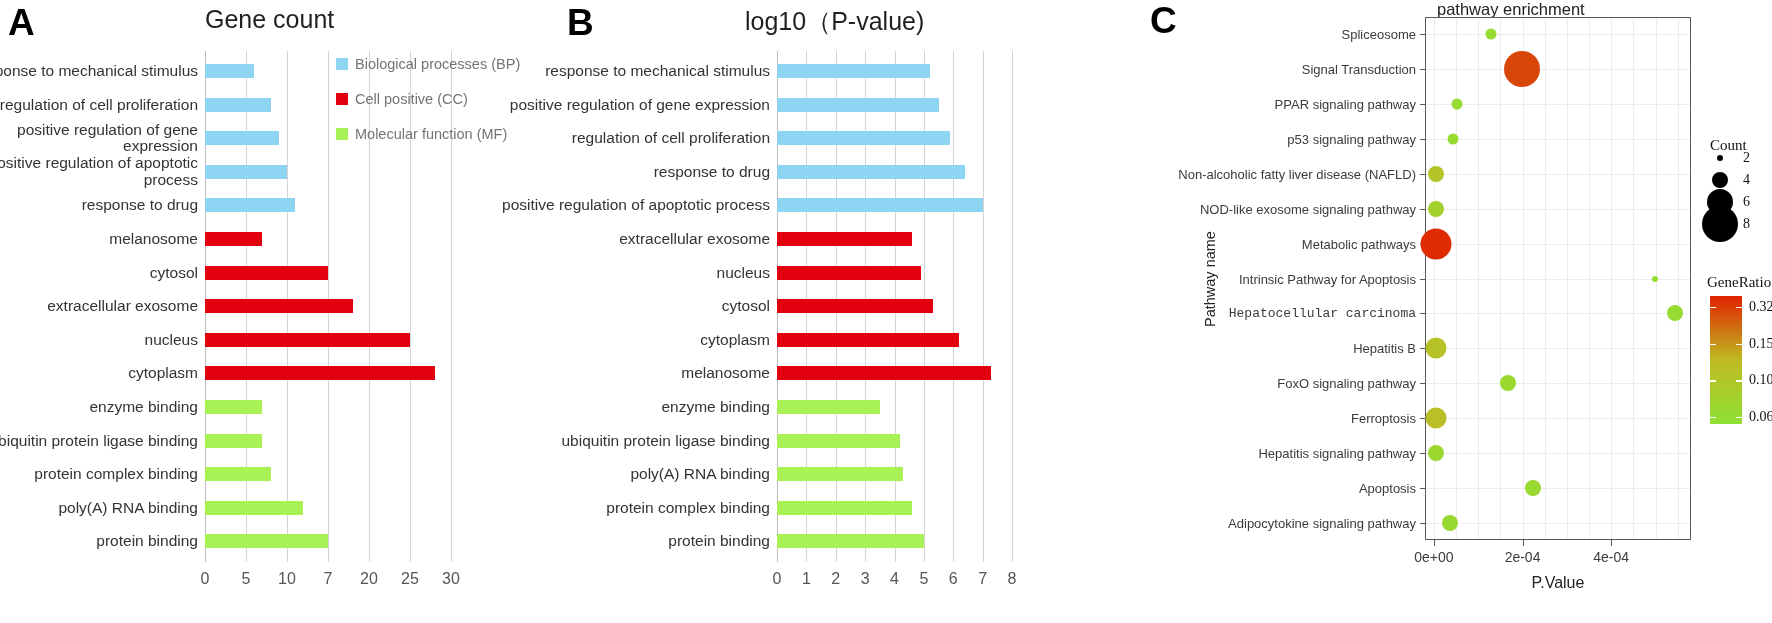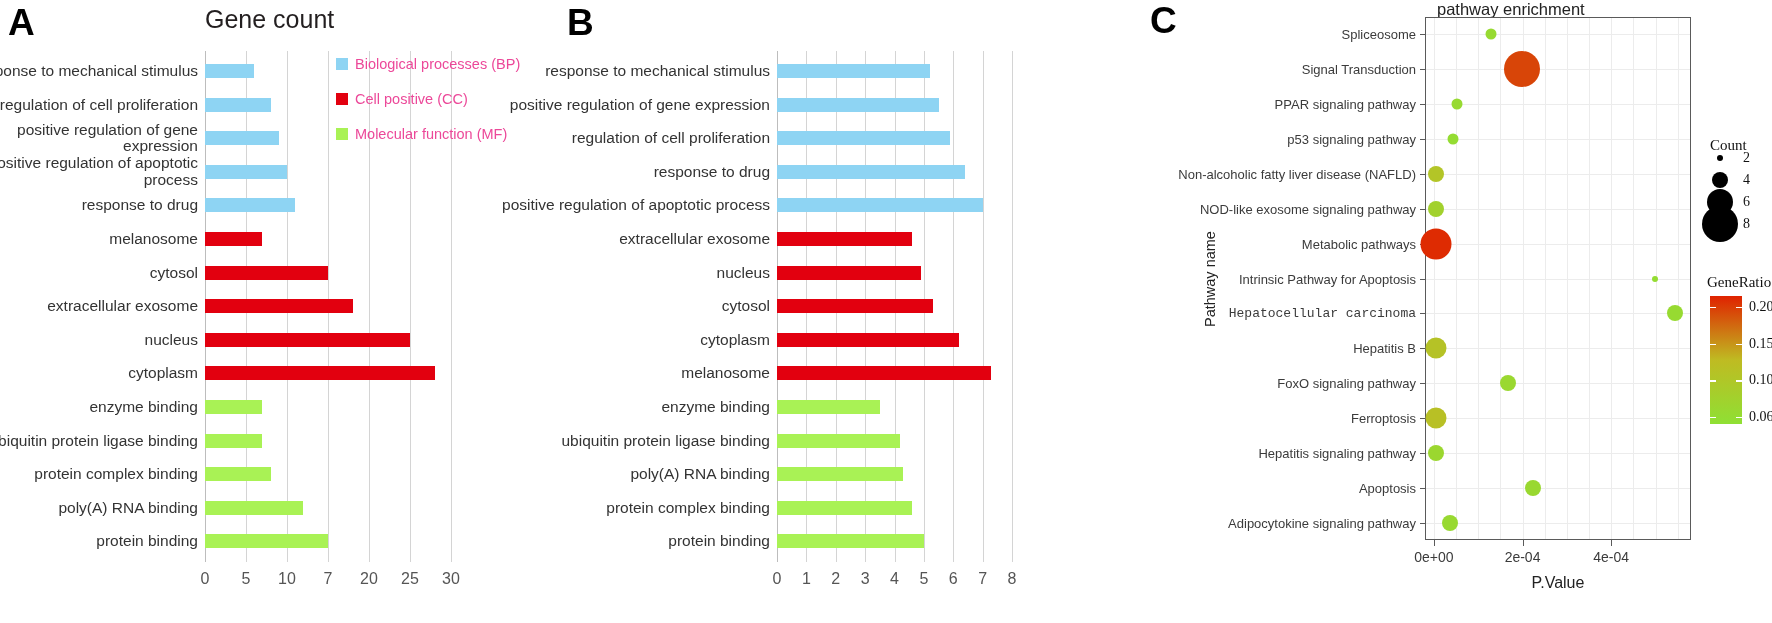--- a/index.html
+++ b/index.html
@@ -14,21 +14,21 @@
   .bc-label{position:absolute;right:0;text-align:right;font-size:15.5px;color:#333;line-height:1.05;white-space:nowrap;}
   .bc-label.two{white-space:normal;width:215px;}
   .bc-bar{position:absolute;height:14px;}
   .bc-grid{position:absolute;top:0;width:1px;background:#d4d4d4;}
   .bc-tick{position:absolute;font-size:16px;color:#555;text-align:center;width:40px;margin-left:-20px;}
 
   
   .legendA{position:absolute;}
   .legendA-item{position:absolute;display:flex;align-items:center;white-space:nowrap;}
   .legendA-sw{width:12px;height:12px;margin-right:7px;flex:none;}
-  .legendA-tx{font-size:14.5px;color:#ec4899;}
+  .legendA-tx{font-size:14.5px;color:#737373;}
 
   
   .dotplot{position:absolute;}
   .dp-frame{position:absolute;border:1.4px solid #5a5a5a;background:#fff;box-sizing:border-box;}
   .dp-vgrid{position:absolute;width:1px;background:#ececec;}
   .dp-hgrid{position:absolute;height:1px;background:#ececec;}
   .dp-dot{position:absolute;border-radius:50%;transform:translate(-50%,-50%);}
   .dp-ylabel{position:absolute;font-size:13px;color:#3b3b3b;text-align:right;white-space:nowrap;transform:translateY(-50%);}
   .dp-ytick{position:absolute;height:1px;width:5px;background:#5a5a5a;}
   .dp-xtick{position:absolute;width:1px;height:6px;background:#5a5a5a;}
@@ -107,20 +107,21 @@
         <div class="legendA-sw" style="background: rgb(226, 0, 15);"></div>
         <div class="legendA-tx">Cell positive (CC)</div>
       </div>
       <div class="legendA-item" style="left: 0px; top: 70px;">
         <div class="legendA-sw" style="background: rgb(169, 242, 85);"></div>
         <div class="legendA-tx">Molecular function (MF)</div>
       </div>
     </div>
 
   <div class="panel-letter" style="left:567px;top:4px;">B</div>
+  <div class="panel-title" style="left:745px;top:5px;">log10（P-value)</div>
   <div class="barchart" id="chartB" style="left:505px;top:52px;width:515px;height:500px;">
       <div class="bc-grid" style="left: 272px; top: -1.16px; height: 511.392px; background: rgb(189, 189, 189);"></div>
       <div class="bc-tick" style="left: 272px; top: 518.232px;">0</div>
       <div class="bc-grid" style="left: 301.375px; top: -1.16px; height: 511.392px;"></div>
       <div class="bc-tick" style="left: 301.375px; top: 518.232px;">1</div>
       <div class="bc-grid" style="left: 330.75px; top: -1.16px; height: 511.392px;"></div>
       <div class="bc-tick" style="left: 330.75px; top: 518.232px;">2</div>
       <div class="bc-grid" style="left: 360.125px; top: -1.16px; height: 511.392px;"></div>
       <div class="bc-tick" style="left: 360.125px; top: 518.232px;">3</div>
       <div class="bc-grid" style="left: 389.5px; top: -1.16px; height: 511.392px;"></div>
@@ -255,21 +256,21 @@
       <div class="dp-legend-dot" style="left: 700px; top: 180px; width: 16px; height: 16px;"></div>
       <div class="dp-legend-val" style="left: 723px; top: 180px;">4</div>
       <div class="dp-legend-dot" style="left: 700px; top: 202px; width: 26px; height: 26px;"></div>
       <div class="dp-legend-val" style="left: 723px; top: 202px;">6</div>
       <div class="dp-legend-dot" style="left: 700px; top: 224px; width: 36px; height: 36px;"></div>
       <div class="dp-legend-val" style="left: 723px; top: 224px;">8</div>
       <div class="dp-legend-title" style="left: 687px; top: 274px;">GeneRatio</div>
       <div class="dp-colorbar" style="left: 690px; top: 296px; height: 128px; background: linear-gradient(rgb(224, 34, 0) 0%, rgb(191, 187, 34) 50%, rgb(143, 224, 52) 100%);"></div>
       <div class="dp-cb-tick" style="left: 690px; top: 306.971px;"></div>
       <div class="dp-cb-tick" style="left: 716px; top: 306.971px;"></div>
-      <div class="dp-cb-val" style="left: 729px; top: 306.971px;">0.20</div>
+      <div class="dp-cb-val" style="left: 729px; top: 306.971px;">0.32</div>
       <div class="dp-cb-tick" style="left: 690px; top: 343.543px;"></div>
       <div class="dp-cb-tick" style="left: 716px; top: 343.543px;"></div>
       <div class="dp-cb-val" style="left: 729px; top: 343.543px;">0.15</div>
       <div class="dp-cb-tick" style="left: 690px; top: 380.114px;"></div>
       <div class="dp-cb-tick" style="left: 716px; top: 380.114px;"></div>
       <div class="dp-cb-val" style="left: 729px; top: 380.114px;">0.10</div>
       <div class="dp-cb-tick" style="left: 690px; top: 416.686px;"></div>
       <div class="dp-cb-tick" style="left: 716px; top: 416.686px;"></div>
       <div class="dp-cb-val" style="left: 729px; top: 416.686px;">0.06</div>
     </div>

